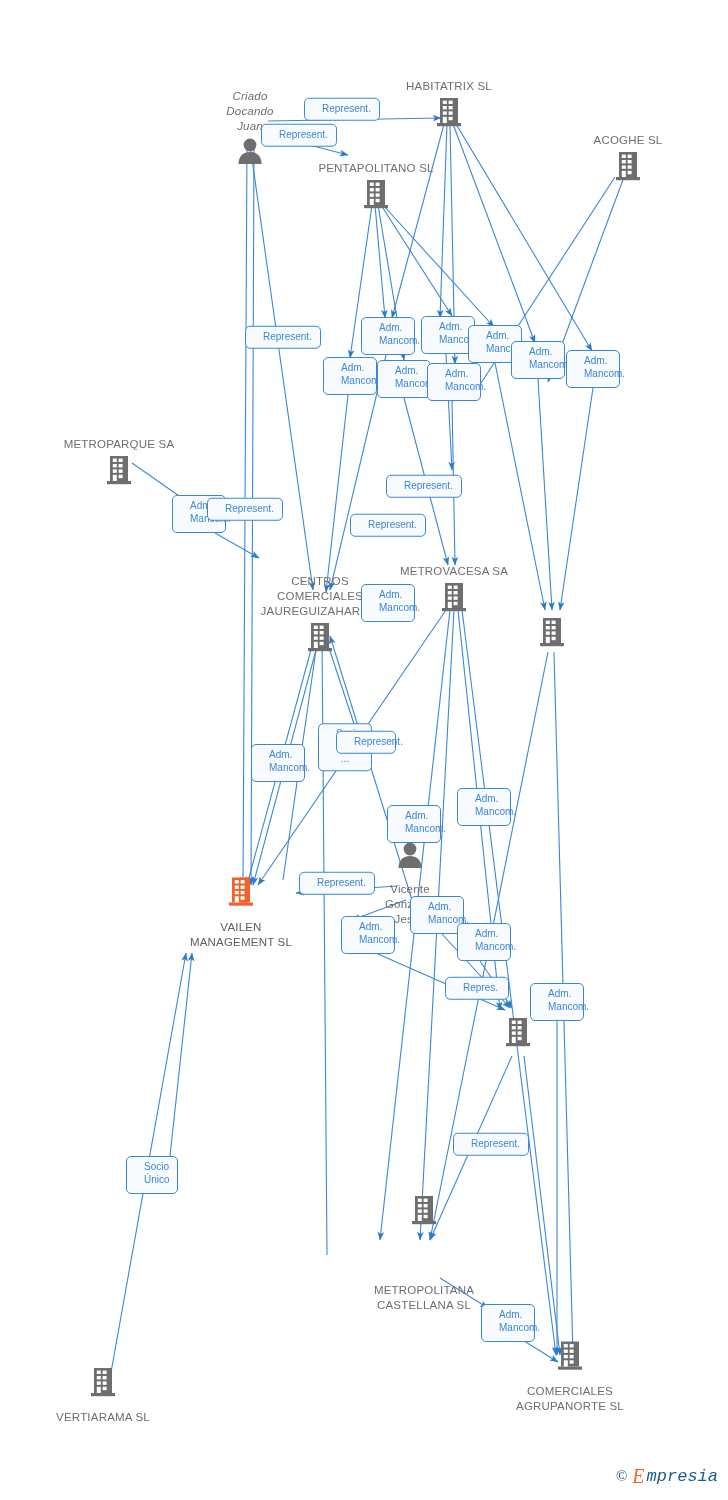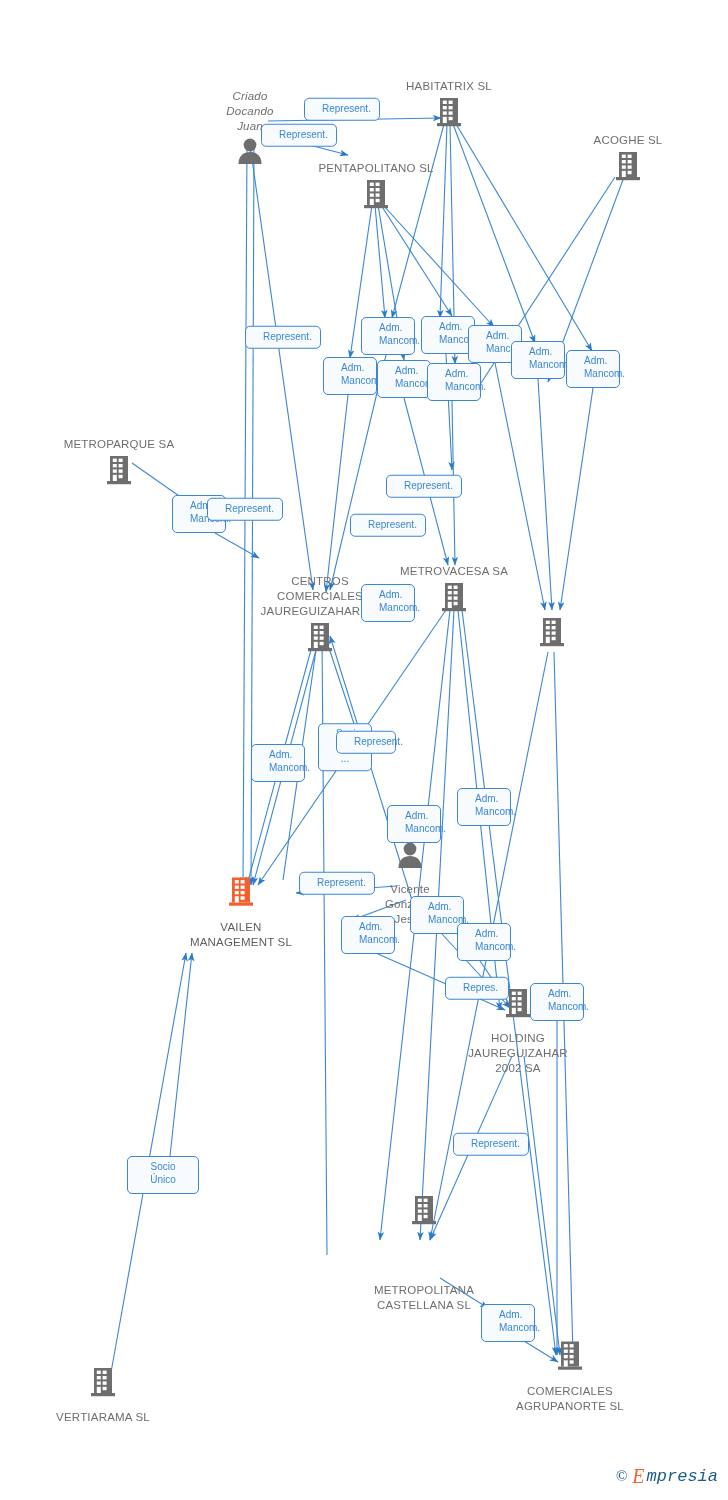--- a/index.html
+++ b/index.html
@@ -313,23 +313,20 @@
             <rect x="1" y="26" width="24" height="3.2" fill="#6E6E6E"></rect>
             <rect x="6.8" y="3.6" width="4" height="3.4" fill="#fff"></rect>
             <rect x="12.6" y="3.6" width="4" height="3.4" fill="#fff"></rect>
             <rect x="6.8" y="9" width="4" height="3.4" fill="#fff"></rect>
             <rect x="12.6" y="9" width="4" height="3.4" fill="#fff"></rect>
             <rect x="6.8" y="14.4" width="4" height="3.4" fill="#fff"></rect>
             <rect x="12.6" y="14.4" width="4" height="3.4" fill="#fff"></rect>
             <rect x="6.8" y="19.8" width="4" height="6.2" fill="#fff"></rect>
             <rect x="12.6" y="19.8" width="4" height="3.4" fill="#fff"></rect>
           </svg></span>
-        <div class="node-label">HOLDING
-JAUREGUIZAHAR
-2002 SA</div>
       </div>
       <div class="node label-bottom" style="left: 424px; top: 1254px; gap: 45px;">
         <span class="node-icon"><svg width="26" height="30" viewBox="0 0 26 30" xmlns="http://www.w3.org/2000/svg">
             <rect x="4" y="1" width="18" height="25" fill="#6E6E6E"></rect>
             <rect x="1" y="26" width="24" height="3.2" fill="#6E6E6E"></rect>
             <rect x="6.8" y="3.6" width="4" height="3.4" fill="#fff"></rect>
             <rect x="12.6" y="3.6" width="4" height="3.4" fill="#fff"></rect>
             <rect x="6.8" y="9" width="4" height="3.4" fill="#fff"></rect>
             <rect x="12.6" y="9" width="4" height="3.4" fill="#fff"></rect>
             <rect x="6.8" y="14.4" width="4" height="3.4" fill="#fff"></rect>
@@ -412,21 +409,21 @@
       <div class="edge-label" style="left: 437px; top: 915px; width: 54px; min-height: 38px;">Adm.
 Mancom.</div>
       <div class="edge-label" style="left: 368px; top: 935px; width: 54px; min-height: 38px;">Adm.
 Mancom.</div>
       <div class="edge-label" style="left: 484px; top: 942px; width: 54px; min-height: 38px;">Adm.
 Mancom.</div>
       <div class="edge-label" style="left: 477px; top: 952px; width: 64px; min-height: 20px; margin-top: 36px;">Repres.</div>
       <div class="edge-label" style="left: 557px; top: 1002px; width: 54px; min-height: 38px;">Adm.
 Mancom.</div>
       <div class="edge-label" style="left: 491px; top: 1144px; width: 76px; min-height: 22px;">Represent.</div>
-      <div class="edge-label" style="left: 163px; top: 1175px; width: 72px; min-height: 38px;">Socio
+      <div class="edge-label" style="left: 152px; top: 1175px; width: 52px; min-height: 38px;">Socio
 Único</div>
       <div class="edge-label" style="left: 508px; top: 1323px; width: 54px; min-height: 38px;">Adm.
 Mancom.</div>
     </div>
 
   <div id="watermark">
     <span class="wm-c">©</span>
       <span class="wm-e">E</span>
       <span class="wm-rest">mpresia</span>
   </div>

